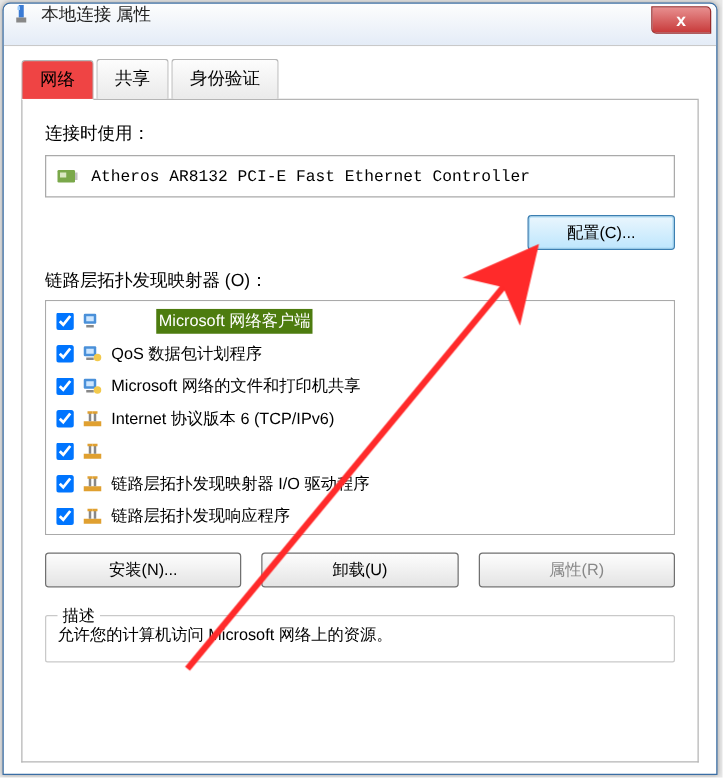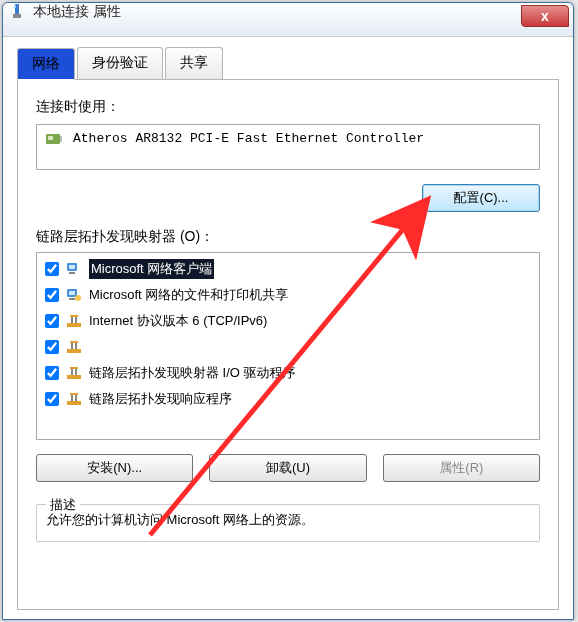--- a/index.html
+++ b/index.html
@@ -69,43 +69,43 @@
     padding: 6px 14px;
     border: 1px solid #b5b5b5;
     border-bottom: none;
     background: linear-gradient(#fdfdfd,#eaeaea);
     margin-right: 2px;
     border-radius: 3px 3px 0 0;
     font-size: 14px;
     cursor: pointer;
   }
   .tab.active {
-    background: #1d4ed8;
+    background: #ef4444;
     position: relative;
     top: 1px;
     font-weight: normal;
     border-bottom: 1px solid #fff;
   }
   .panel {
     border: 1px solid #b5b5b5;
     border-top: none;
     padding: 18px 18px 0 18px;
     height: 530px;
   }
   .label {
     margin-bottom: 8px;
     font-size: 14px;
   }
   .adapter-box {
     border: 1px solid #aaa;
     padding: 6px 8px;
     display: flex;
-    align-items: flex-start;
+    align-items: center;
     background: #fff;
-    height: 46px;
+    height: 34px;
   }
   .adapter-box .nic-icon {
     width: 18px; height: 16px;
     margin-right: 10px;
   }
   .adapter-name {
     font-family: Consolas, "Courier New", monospace;
     font-size: 13px;
   }
   .row-right {
@@ -153,23 +153,24 @@
   .item-icon {
     width: 18px; height: 18px;
     margin-right: 6px;
     flex-shrink: 0;
   }
   .item-label {
     font-size: 13px;
     white-space: nowrap;
   }
   .item-row.selected .item-label {
-    background: #0f172a;
+    background: #4d7c0f;
     color: #fff;
     padding: 1px 2px;
+    margin-left: 36px;
   }
   .btn-row {
     display: flex;
     gap: 16px;
     margin-top: 14px;
     justify-content: space-between;
   }
   .btn-row .btn { flex: 1; }
   .btn:disabled { color: #888; }
   .desc-group {
@@ -219,22 +220,22 @@
     </svg>
     <span class="title">本地连接 属性</span>
     <div class="close-btn">
       <span>x</span>
     </div>
   </div>
 
   <div class="client">
     <div class="tabs">
       <div class="tab active">网络</div>
+      <div class="tab">共享</div>
       <div class="tab">身份验证</div>
-      <div class="tab">共享</div>
     </div>
 
     <div class="panel">
 
       <div class="label">连接时使用：</div>
 
       <div class="adapter-box">
         <svg class="nic-icon" viewBox="0 0 18 16">
           <rect x="1" y="3" width="14" height="10" fill="#7aa84a" rx="1"></rect>
           <rect x="3" y="5" width="5" height="4" fill="#d9e8c2"></rect>
@@ -260,20 +261,30 @@
             <span class="item-label">Microsoft 网络客户端</span>
           </div>
           <div class="item-row">
             <input type="checkbox" checked="" style="">
             <span class="item-icon"><svg viewBox="0 0 18 18">
                 <rect x="2" y="3" width="10" height="8" fill="#4a90d9" rx="1"></rect>
                 <rect x="4" y="5" width="6" height="4" fill="#cde6ff"></rect>
                 <rect x="4" y="12" width="6" height="2" fill="#888"></rect>
                 <circle cx="13" cy="12" r="3" fill="#f2c94c"></circle>
               </svg></span>
+            <span class="item-label">QoS 数据包计划程序</span>
+          </div>
+          <div class="item-row">
+            <input type="checkbox" checked="" style="">
+            <span class="item-icon"><svg viewBox="0 0 18 18">
+                <rect x="2" y="3" width="10" height="8" fill="#4a90d9" rx="1"></rect>
+                <rect x="4" y="5" width="6" height="4" fill="#cde6ff"></rect>
+                <rect x="4" y="12" width="6" height="2" fill="#888"></rect>
+                <circle cx="13" cy="12" r="3" fill="#f2c94c"></circle>
+              </svg></span>
             <span class="item-label">Microsoft 网络的文件和打印机共享</span>
           </div>
           <div class="item-row">
             <input type="checkbox" checked="" style="">
             <span class="item-icon"><svg viewBox="0 0 18 18">
                 <rect x="2" y="11" width="14" height="4" fill="#e0a030"></rect>
                 <rect x="6" y="4" width="2" height="7" fill="#888"></rect>
                 <rect x="10" y="4" width="2" height="7" fill="#888"></rect>
                 <rect x="5" y="3" width="4" height="2" fill="#e0a030"></rect>
                 <rect x="9" y="3" width="4" height="2" fill="#e0a030"></rect>

